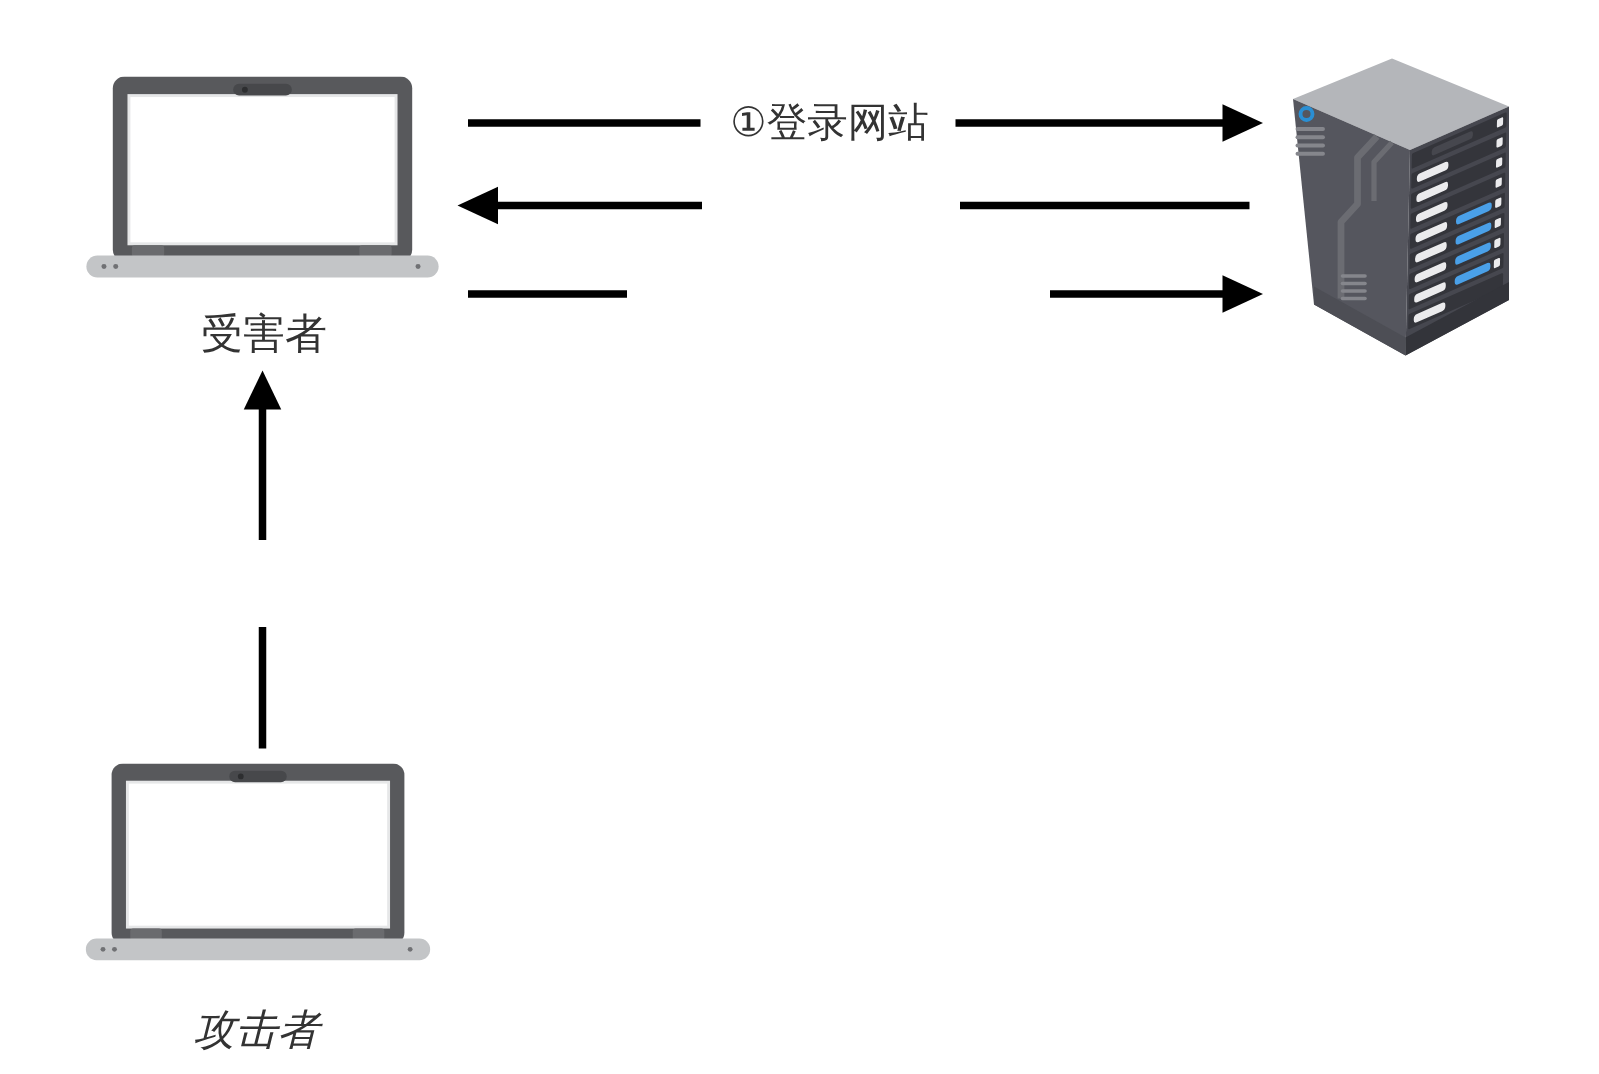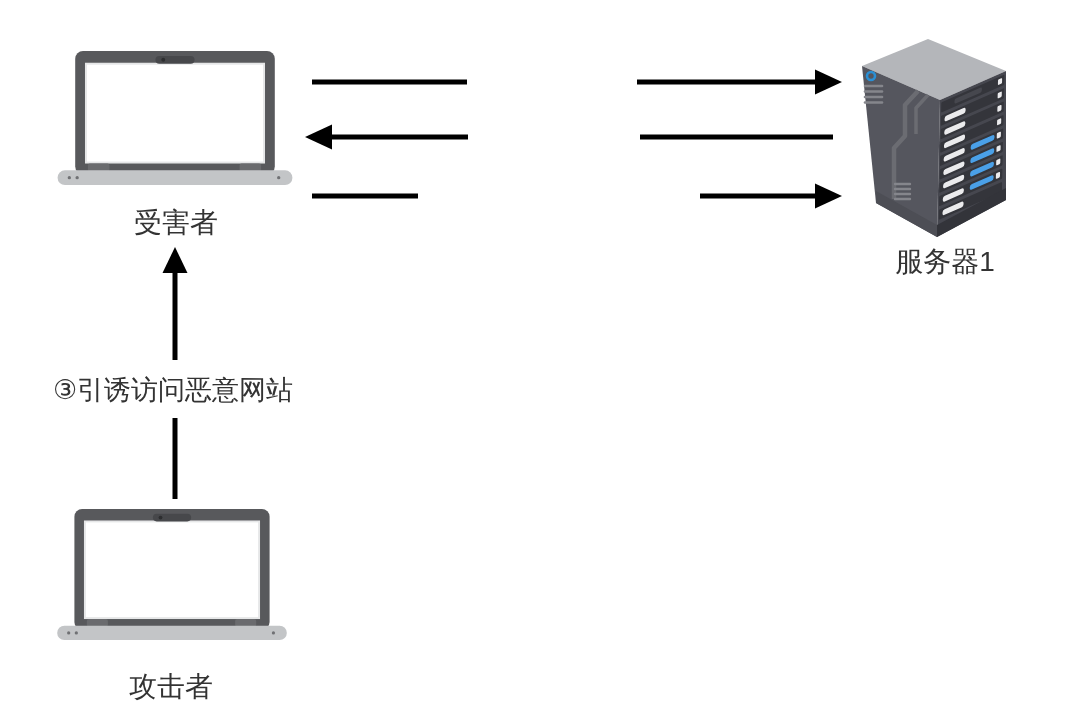--- a/index.html
+++ b/index.html
@@ -150,33 +150,32 @@
         <path d="M 70,59 L 58,72 L 58,98" stroke-width="3.5"></path>
       </g>
       <g stroke="#85868c" stroke-width="2.4" stroke-linecap="round">
         <line x1="37" y1="148" x2="52" y2="148"></line>
         <line x1="37" y1="153" x2="52" y2="153"></line>
         <line x1="37" y1="158" x2="52" y2="158"></line>
         <line x1="37" y1="163" x2="52" y2="163"></line>
       </g>
     </svg>
   </div>
-  <div class="node-label" style="left:945px;top:245px;">服务器1</div>
 
   <div class="node" style="left:57px;top:509px;width:230px;height:133px;">
     <svg width="230" height="133" viewBox="0 0 240 139">
       <rect x="18" y="0" width="204" height="126" rx="8" fill="#58595c"></rect>
       <rect x="29" y="13" width="182" height="101" fill="#ffffff" stroke="#e6e7e8" stroke-width="2"></rect>
       <rect x="100" y="5" width="40" height="8" rx="4" fill="#47484b"></rect>
       <circle cx="108" cy="9" r="2" fill="#2d2e30"></circle>
       <rect x="31" y="115" width="22" height="8" rx="2" fill="#6a6b6e"></rect>
       <rect x="186" y="115" width="22" height="8" rx="2" fill="#6a6b6e"></rect>
       <rect x="0" y="122" width="240" height="15" rx="7.5" fill="#c3c5c7"></rect>
       <circle cx="12" cy="129.5" r="1.7" fill="#707174"></circle>
       <circle cx="20" cy="129.5" r="1.7" fill="#707174"></circle>
       <circle cx="226" cy="129.5" r="1.7" fill="#707174"></circle>
     </svg>
   </div>
-  <div class="node-label" style="left:171px;top:670px;">攻击者</div>
+  <div class="node-label" style="left:171px;top:670px;font-style:italic;">攻击者</div>
 
-  <div class="edge-label" style="left:173px;top:390px;">③引诱访问恶意网站</div>
+  <div class="edge-label" style="left:553px;top:82px;">①登录网站</div>
 
 </div>
 
 </body></html>

